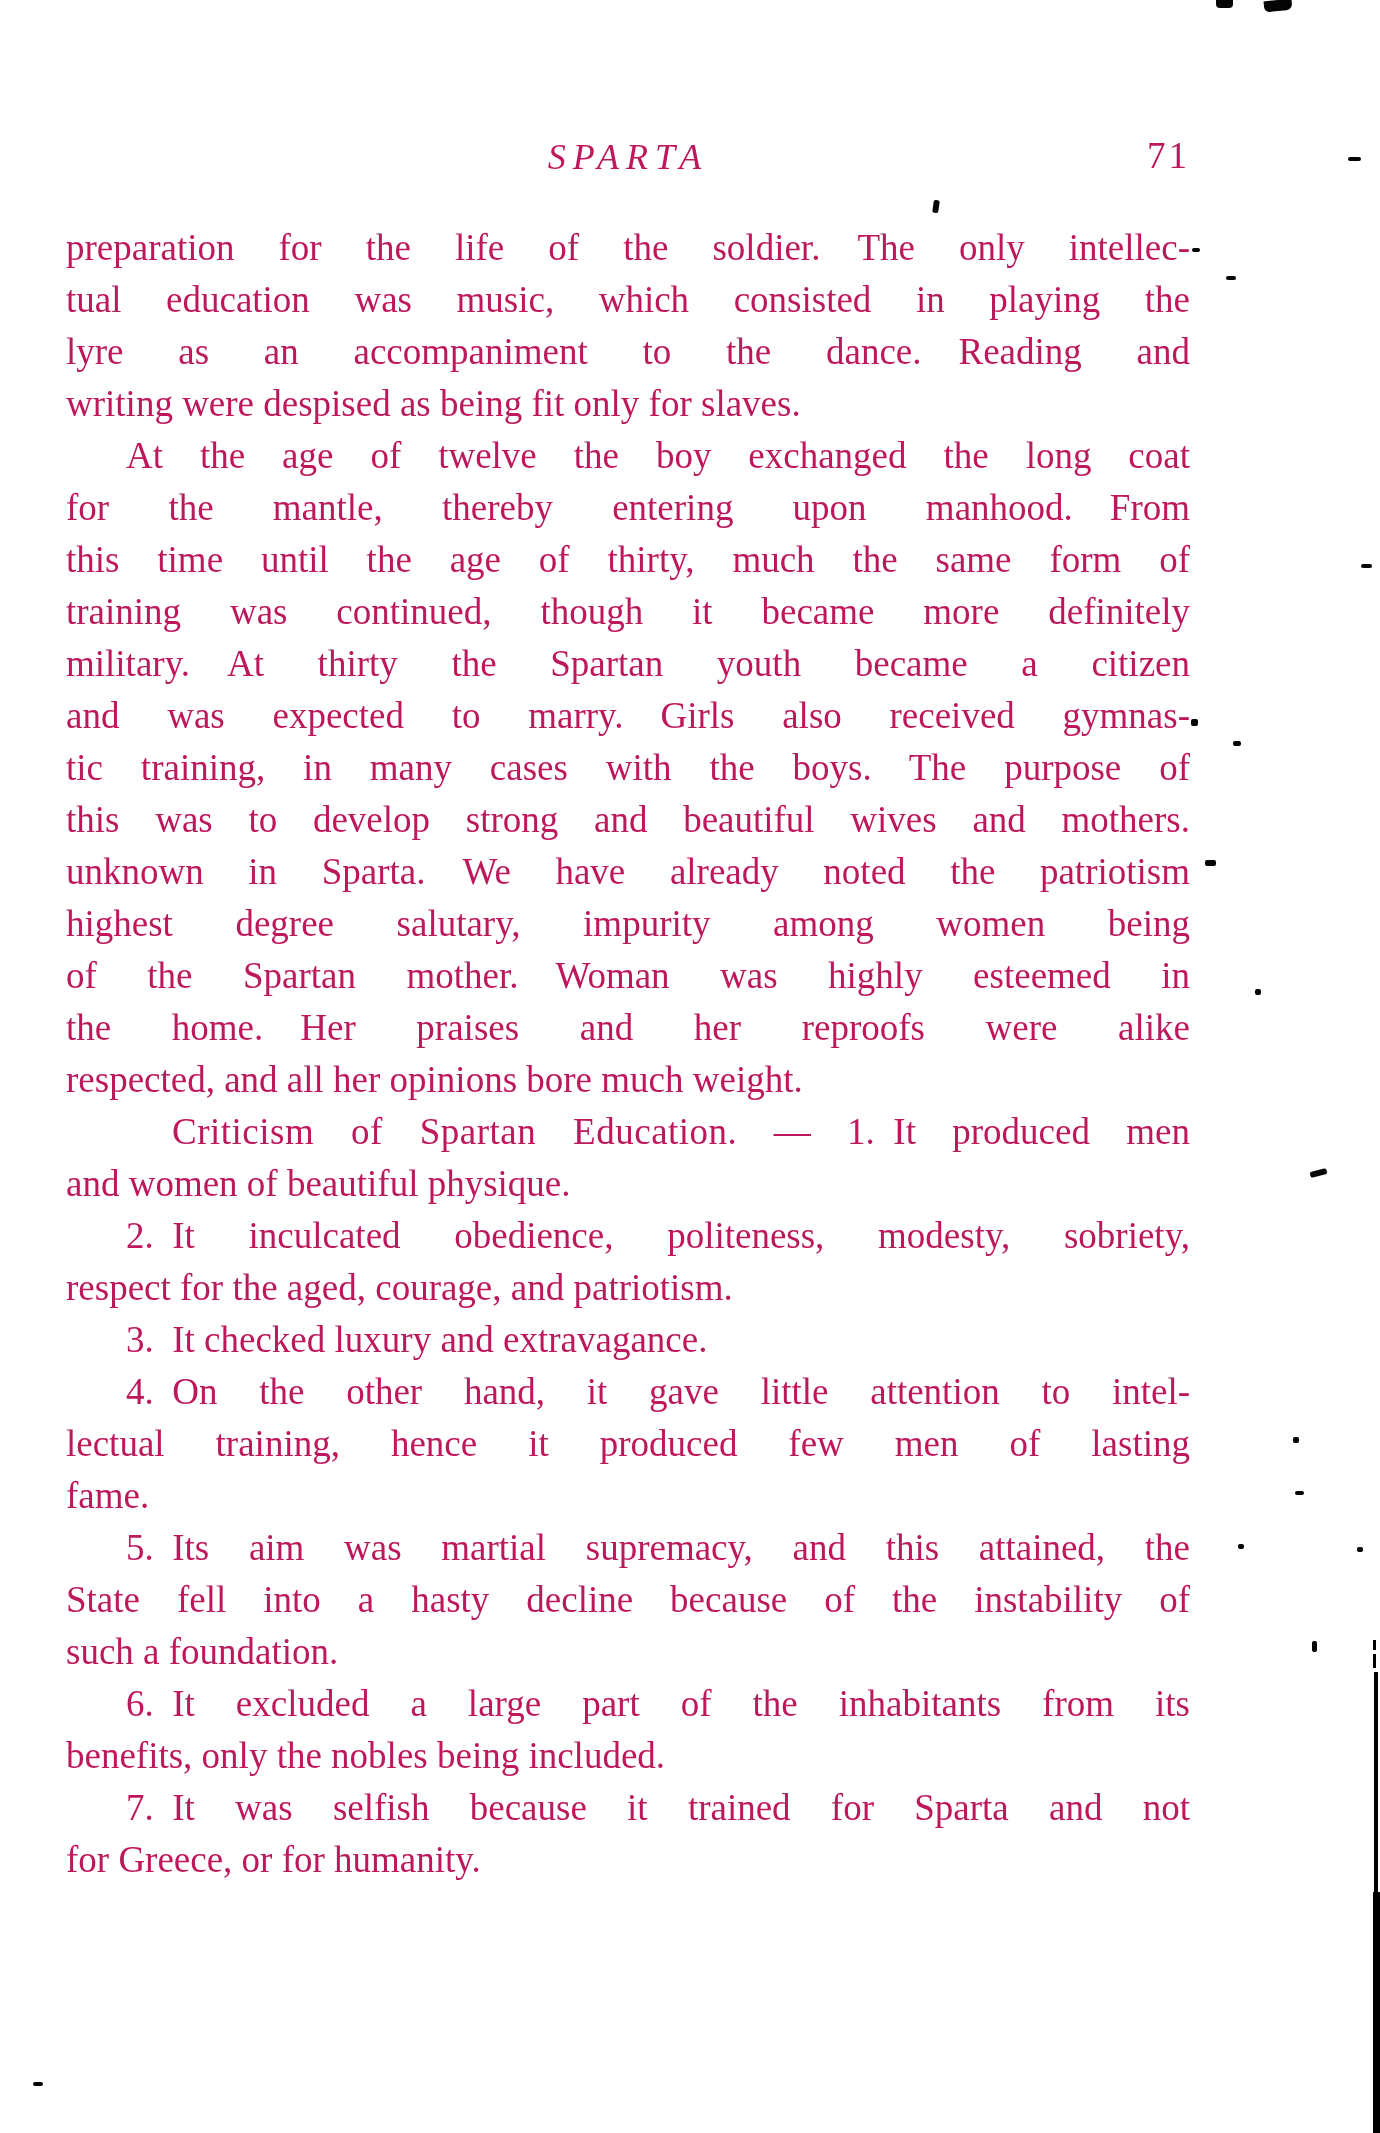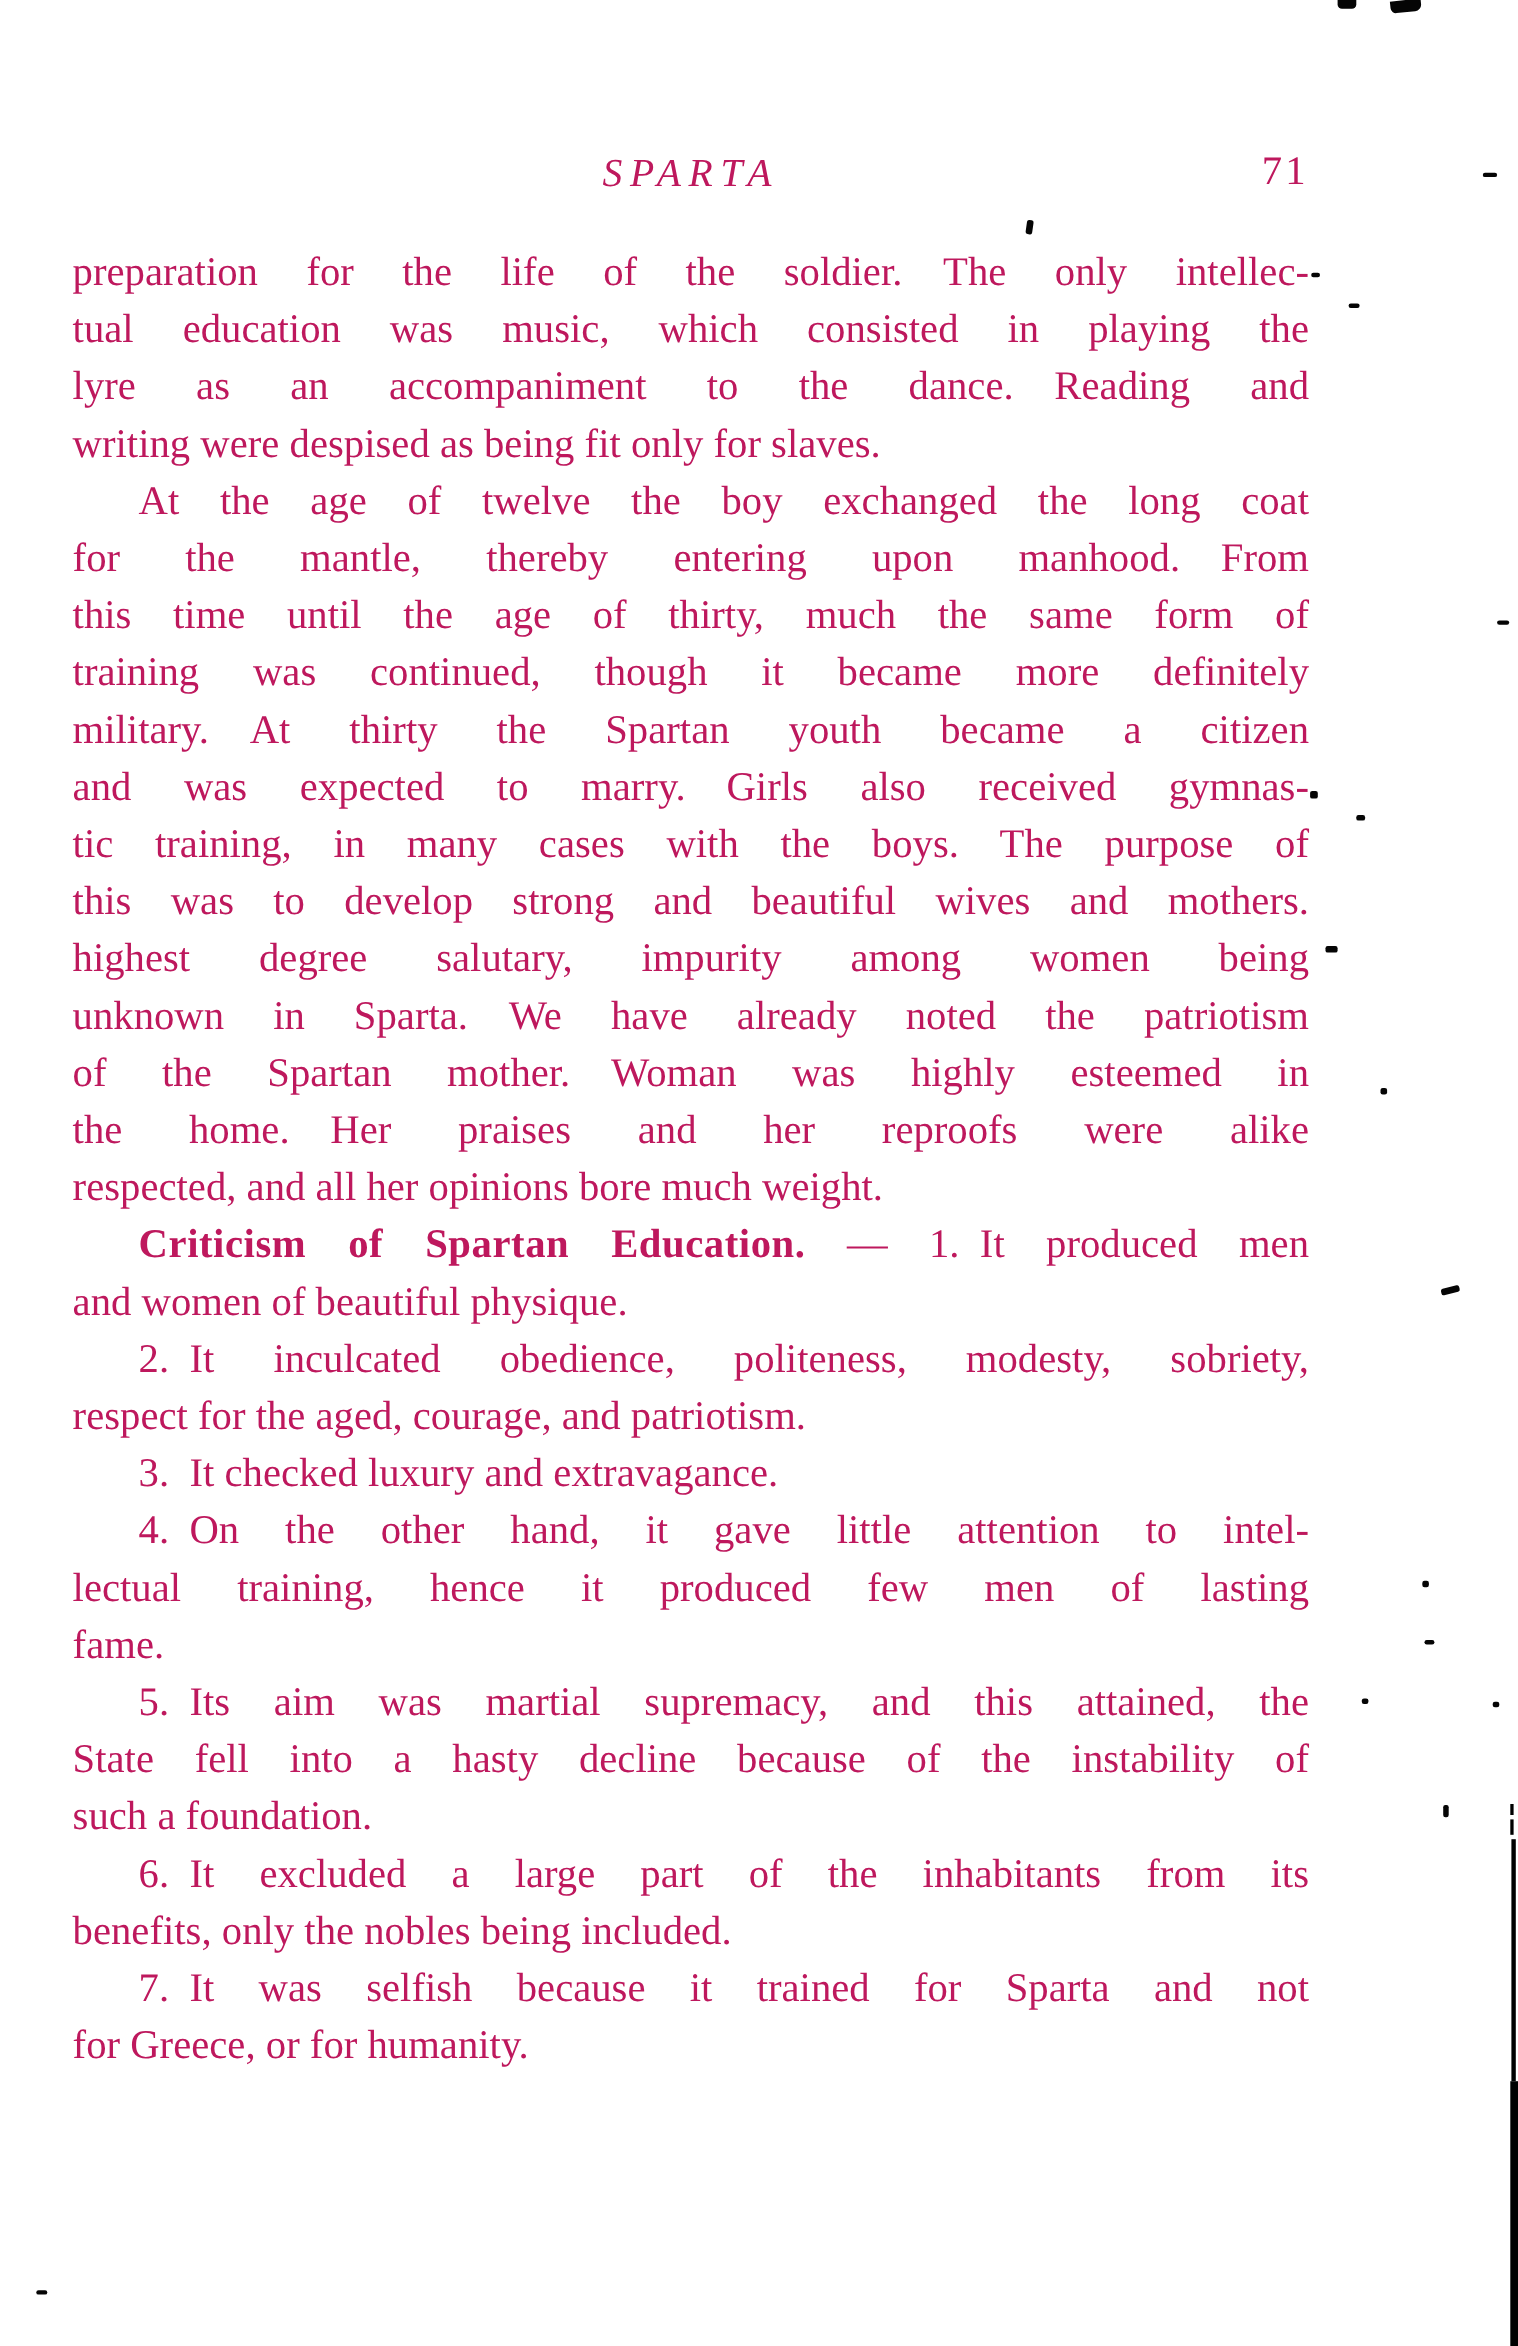--- a/index.html
+++ b/index.html
@@ -45,21 +45,21 @@
     line-height: 52px;
     white-space: nowrap;
     text-align: left;
     text-justify: inter-word;
   }
   .line.jus {
     text-align: justify;
     text-align-last: justify;
   }
   .line.ind { text-indent: 60px; }
-  .line b { font-weight: bold; letter-spacing: 0.5px; }
+  .line b { font-weight: normal; letter-spacing: 0.5px; margin-left: 46px; }
   .speck {
     position: absolute;
     background: #050505;
     border-radius: 2px;
   }
   .bar {
     position: absolute;
     background: #000000;
   }
 </style>
@@ -79,22 +79,22 @@
       <div class="line jus">lyre as an accompaniment to the dance. Reading and</div>
       <div class="line">writing were despised as being fit only for slaves.</div>
       <div class="line jus ind">At the age of twelve the boy exchanged the long coat</div>
       <div class="line jus">for the mantle, thereby entering upon manhood. From</div>
       <div class="line jus">this time until the age of thirty, much the same form of</div>
       <div class="line jus">training was continued, though it became more definitely</div>
       <div class="line jus">military. At thirty the Spartan youth became a citizen</div>
       <div class="line jus">and was expected to marry. Girls also received gymnas-</div>
       <div class="line jus">tic training, in many cases with the boys. The purpose of</div>
       <div class="line jus">this was to develop strong and beautiful wives and mothers.</div>
+      <div class="line jus">unknown in Sparta. We have already noted the patriotism</div>
       <div class="line jus">highest degree salutary, impurity among women being</div>
-      <div class="line jus">unknown in Sparta. We have already noted the patriotism</div>
       <div class="line jus">of the Spartan mother. Woman was highly esteemed in</div>
       <div class="line jus">the home. Her praises and her reproofs were alike</div>
       <div class="line">respected, and all her opinions bore much weight.</div>
       <div class="line jus ind"><b>Criticism of Spartan Education.</b> — 1. It produced men</div>
       <div class="line">and women of beautiful physique.</div>
       <div class="line jus ind">2. It inculcated obedience, politeness, modesty, sobriety,</div>
       <div class="line">respect for the aged, courage, and patriotism.</div>
       <div class="line ind">3. It checked luxury and extravagance.</div>
       <div class="line jus ind">4. On the other hand, it gave little attention to intel-</div>
       <div class="line jus">lectual training, hence it produced few men of lasting</div>

